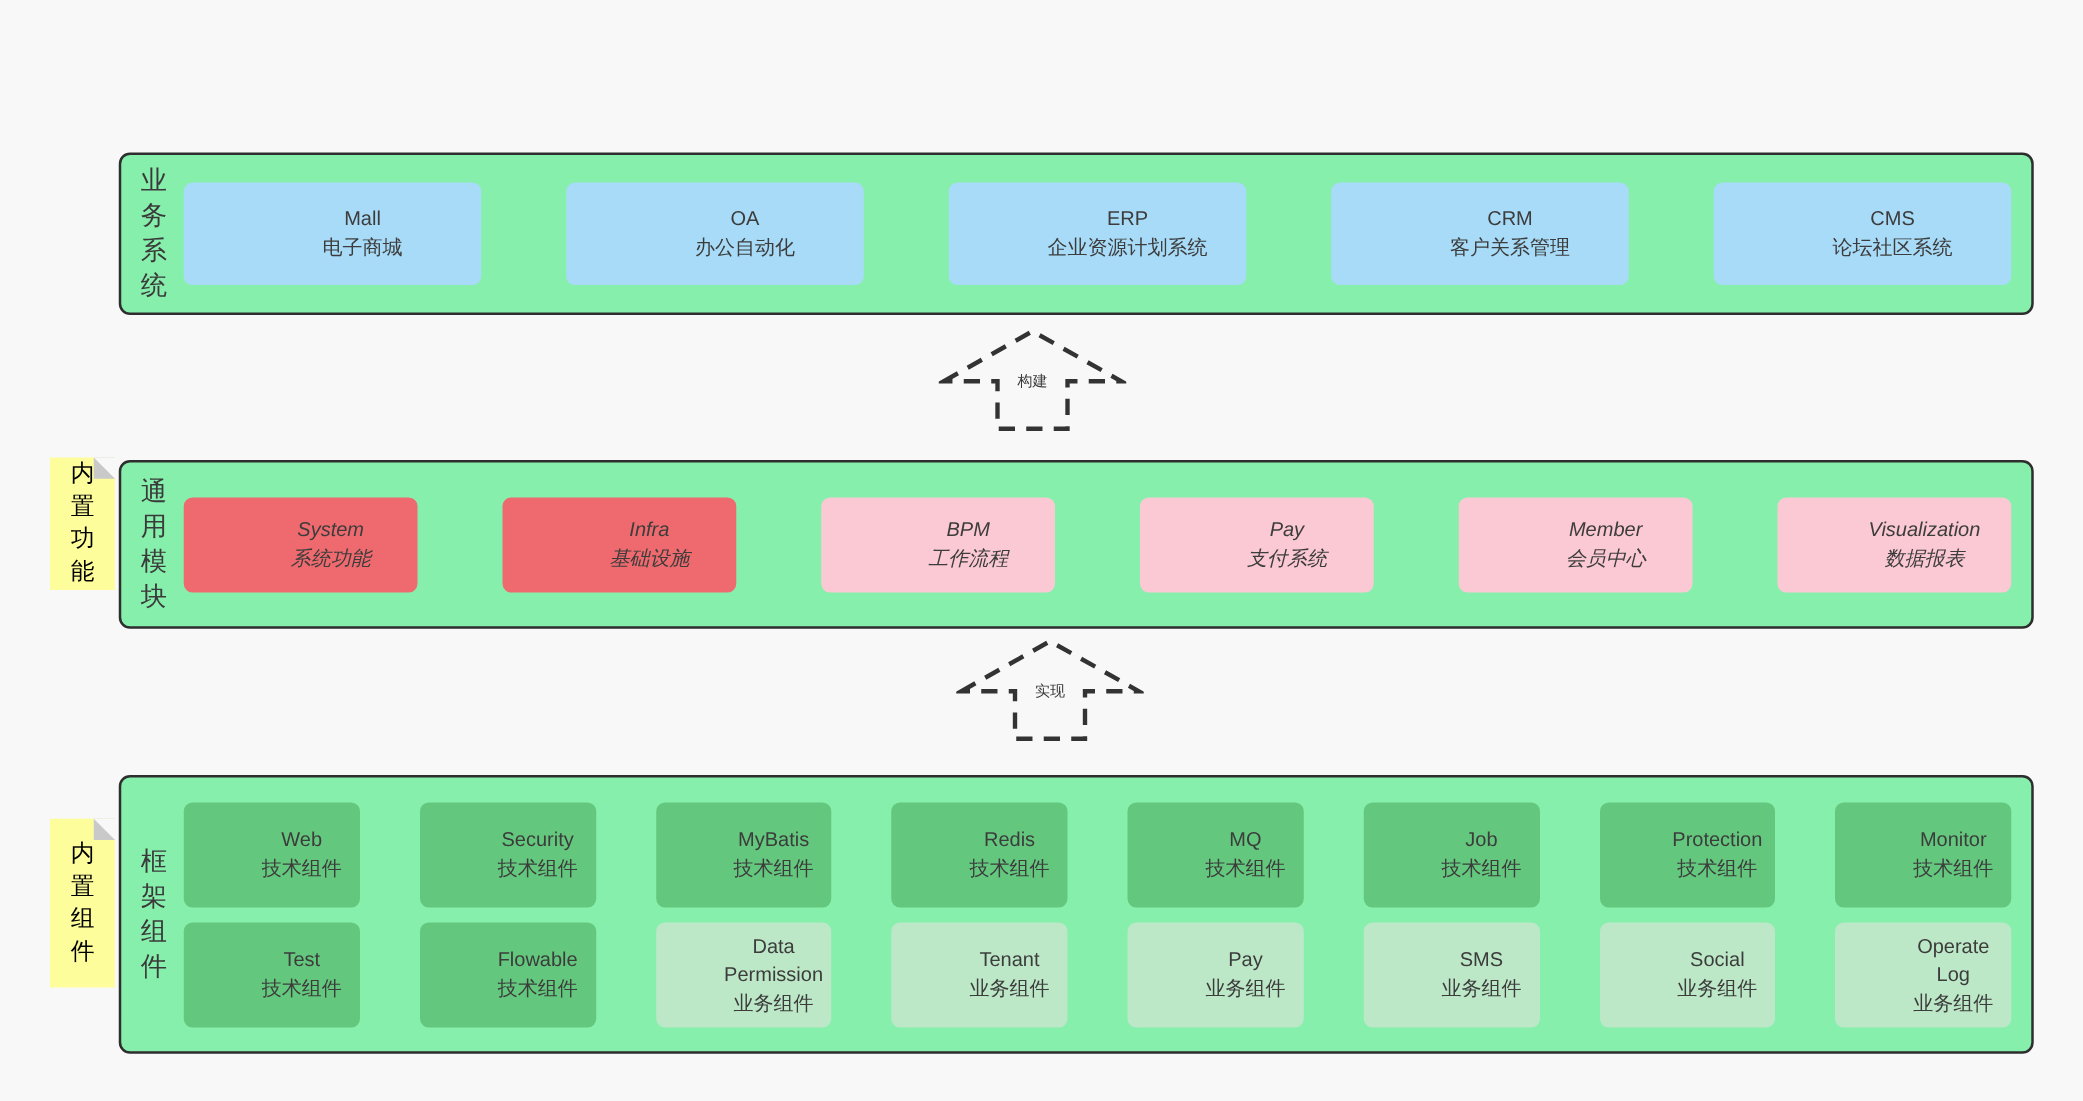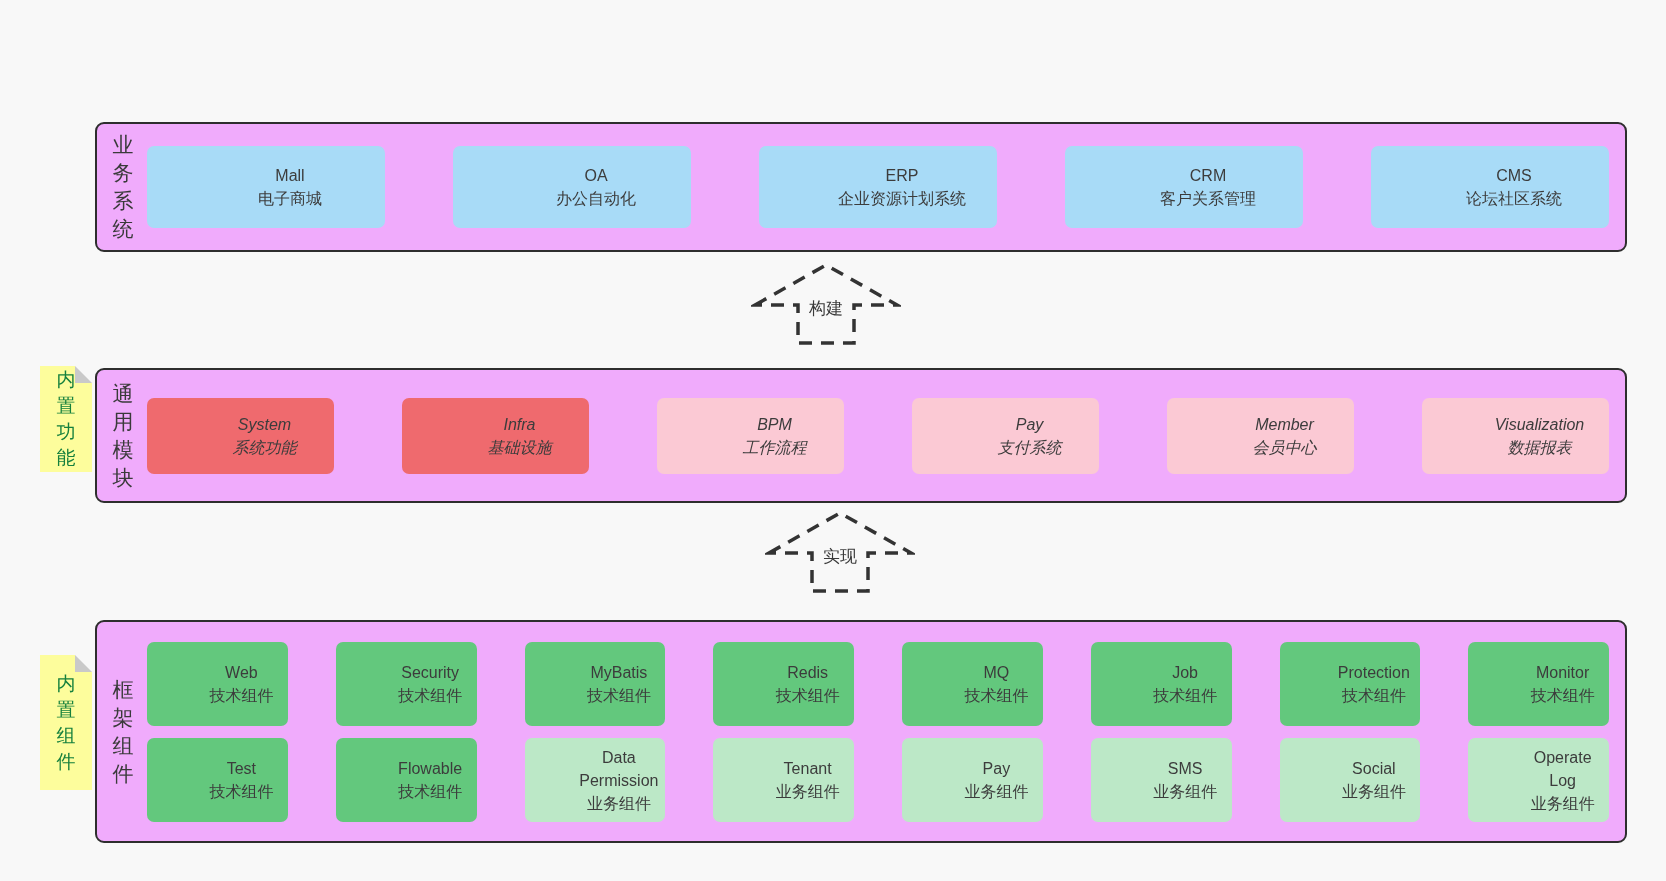--- a/index.html
+++ b/index.html
@@ -1,19 +1,19 @@
 <!DOCTYPE html>
 <html><head>
 <meta charset="utf-8">
 <style>
   html,body{margin:0;padding:0;background:#f8f8f8;font-family:"Liberation Sans","DejaVu Sans",sans-serif;}
   .canvas{position:relative;width:1666px;height:881px;background:#f8f8f8;overflow:hidden;color:#3c3c3c;}
 
   
-  .band{position:absolute;left:95px;width:1532px;background:#f0abfc;border:2px solid #2e2e2e;border-radius:9px;box-sizing:border-box;}
+  .band{position:absolute;left:95px;width:1532px;background:#86efac;border:2px solid #2e2e2e;border-radius:9px;box-sizing:border-box;}
   .band-1{top:122px;height:130px;}
   .band-2{top:368px;height:135px;}
   .band-3{top:620px;height:223px;}
   .band-label{position:absolute;left:13px;top:50%;transform:translateY(-50%);width:26px;
     font-size:21px;line-height:28px;text-align:center;word-break:break-all;line-break:anywhere;color:#3a3a3a;}
 
   .band-boxes{position:absolute;left:50px;right:16px;top:0;bottom:0;display:flex;gap:68px;align-items:center;}
   .box{flex:1;height:82px;border-radius:7px;display:flex;flex-direction:column;justify-content:center;
     text-align:center;font-size:16px;line-height:23px;padding-left:48px;}
   .band-2 .box{height:76px;font-style:italic;}
@@ -29,29 +29,29 @@
   .rows{position:absolute;left:50px;right:16px;top:20px;bottom:19px;display:flex;flex-direction:column;justify-content:space-between;}
   .row{display:flex;gap:48px;}
   .row .box{height:84px;}
 
   
   .arrow{position:absolute;width:150px;height:88px;}
   .arrow-1{left:751px;top:259px;}
   .arrow-2{left:765px;top:507px;}
   .arrow svg{position:absolute;left:0;top:0;}
   .arrow-label{position:absolute;left:50%;top:38px;transform:translateX(-50%);
-    background:#f8f8f8;padding:0 3px;font-size:17px;white-space:nowrap;color:#3a3a3a;}
+    background:#f8f8f8;padding:0 3px;font-size:12px;white-space:nowrap;color:#3a3a3a;}
 
   
   .sticky{position:absolute;left:40px;width:52px;background:#fdfd9c;display:flex;align-items:center;justify-content:center;}
   .sticky-1{top:366px;height:106px;}
   .sticky-2{top:655px;height:135px;}
   .sticky::before{content:"";position:absolute;top:0;right:0;border-style:solid;
     border-width:0 17px 17px 0;border-color:#f8f8f8 #f8f8f8 #c9c9c9 #c9c9c9;}
-  .sticky-text{width:22px;font-size:19px;line-height:26px;text-align:center;word-break:break-all;line-break:anywhere;color:#15803d;}
+  .sticky-text{width:22px;font-size:19px;line-height:26px;text-align:center;word-break:break-all;line-break:anywhere;color:#000000;}
 </style>
 </head>
 <body>
 
 <div class="canvas">
 
   <section class="band band-1">
     <div class="band-label">业务系统</div>
     <div class="band-boxes">
       <div class="box blue">

